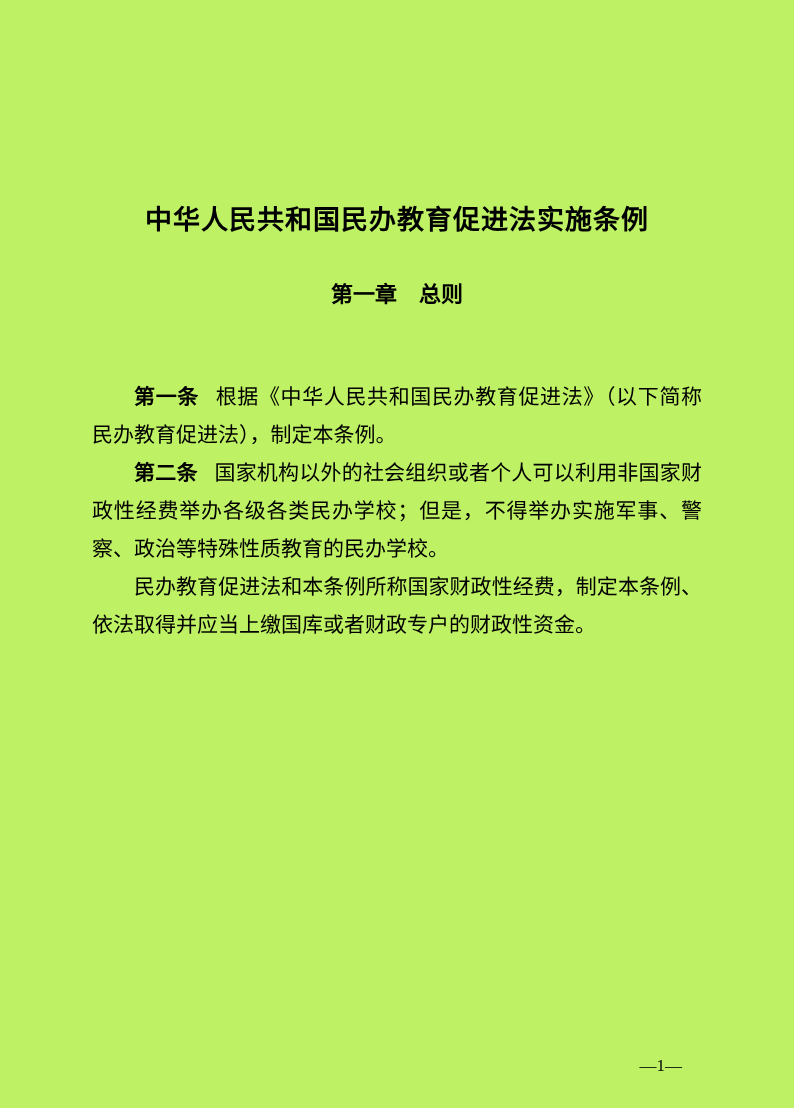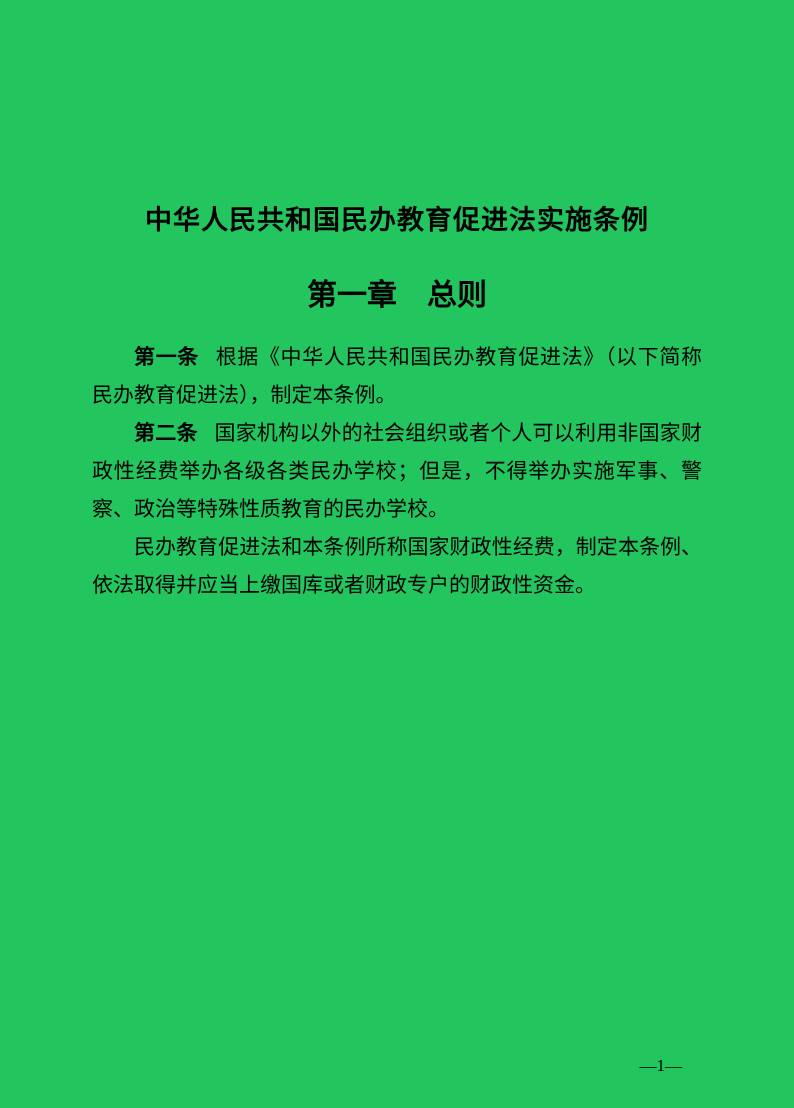--- a/index.html
+++ b/index.html
@@ -5,21 +5,21 @@
   html, body {
     margin: 0;
     padding: 0;
     background: #ffffff;
   }
   .page {
     position: relative;
     width: 794px;
     height: 1108px;
     margin: 0 auto;
-    background: #22c55e;
+    background: #bef264;
     color: #000000;
     overflow: hidden;
     font-family: "Liberation Serif", serif;
   }
   .content {
     padding: 0 92px;
   }
   .doc-title {
     margin: 0;
     padding-top: 202px;
@@ -40,26 +40,26 @@
     font-size: 21px;
     line-height: 37px;
     text-align: justify;
     color: #000000;
   }
   .chapter-heading {
     margin: 43px 0 0 0;
     text-align: center;
     font-family: "Liberation Sans", sans-serif;
     font-weight: 700;
-    font-size: 30px;
+    font-size: 22px;
     line-height: 27px;
     color: #000000;
   }
   .body-text {
-    margin-top: 30px;
+    margin-top: 70px;
   }
   .para {
     margin: 0;
     text-indent: 2em;
     font-family: "Liberation Serif", serif;
     font-size: 21px;
     line-height: 38px;
     text-align: justify;
     color: #000000;
   }

